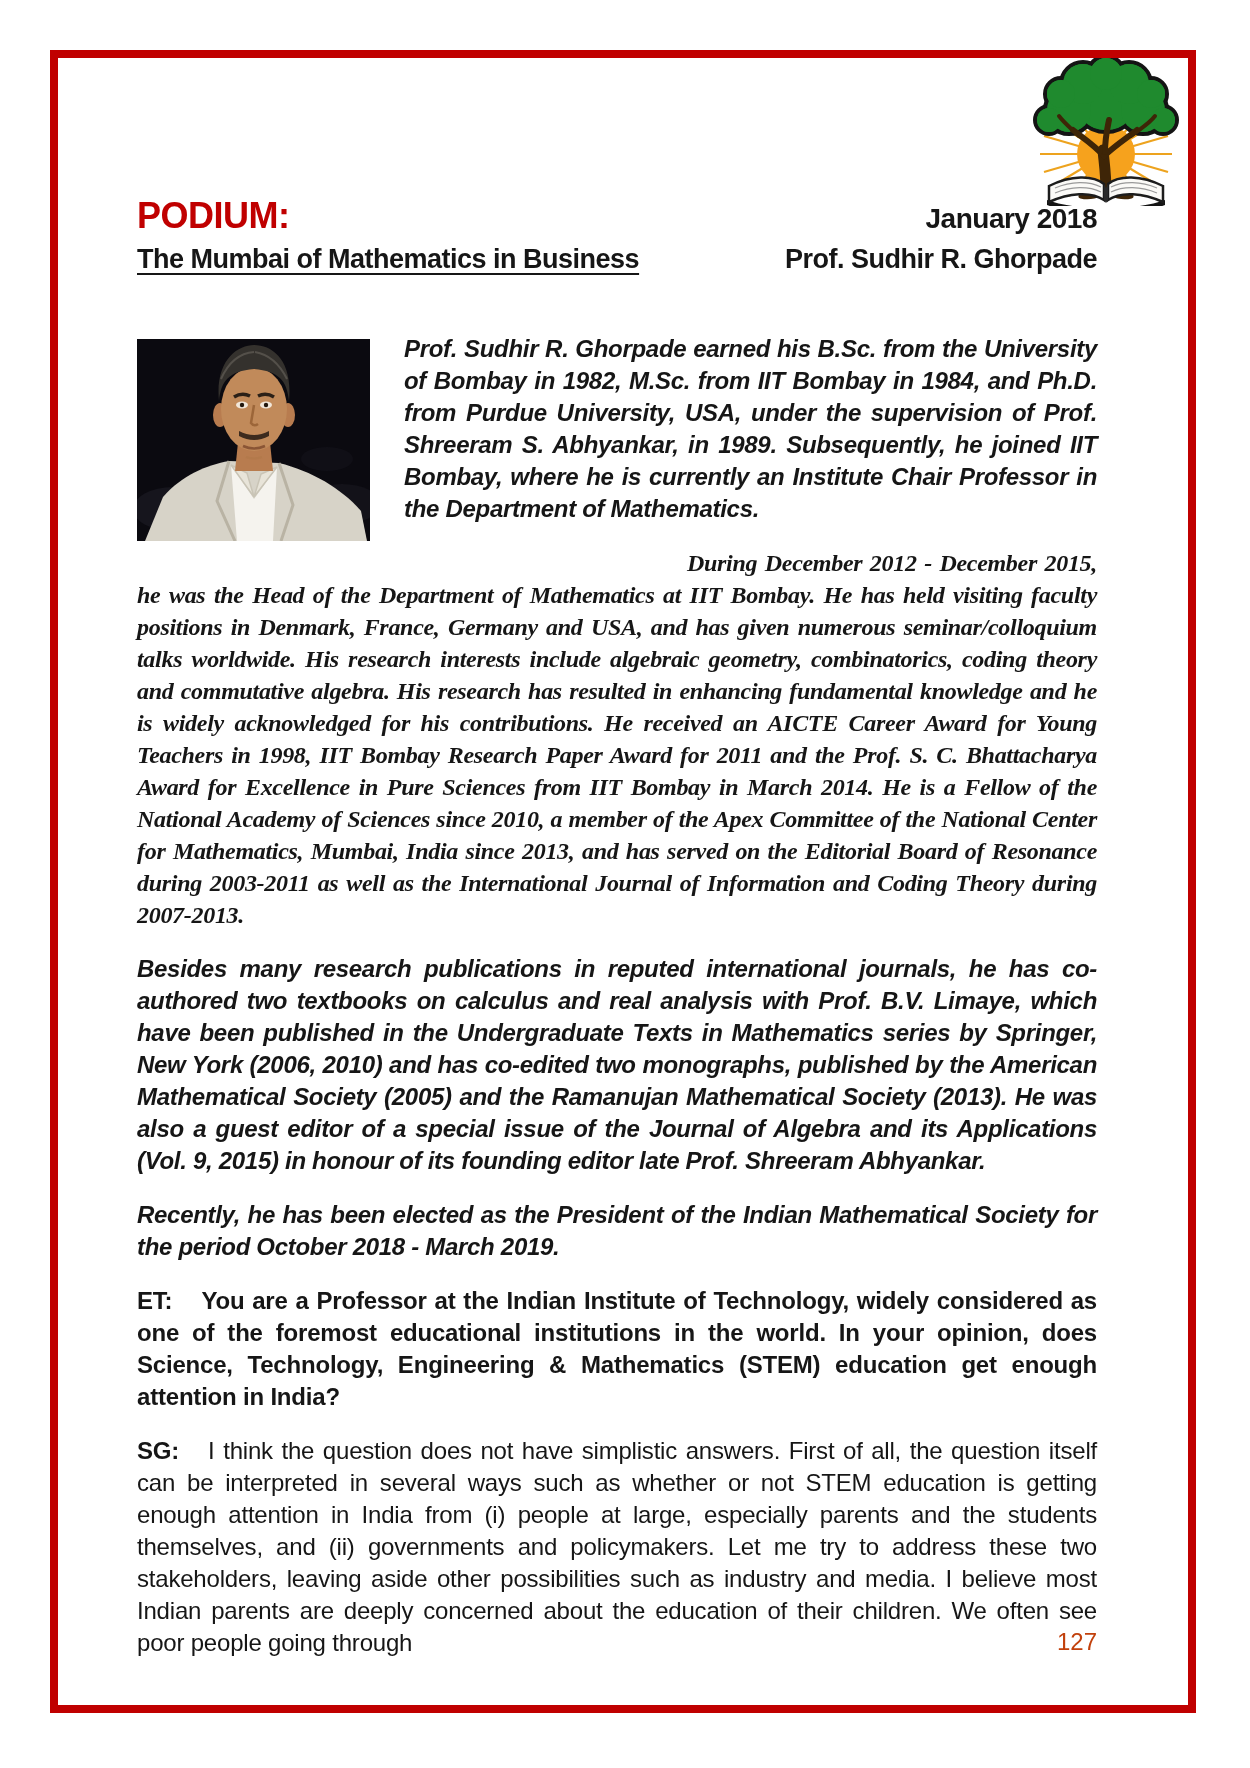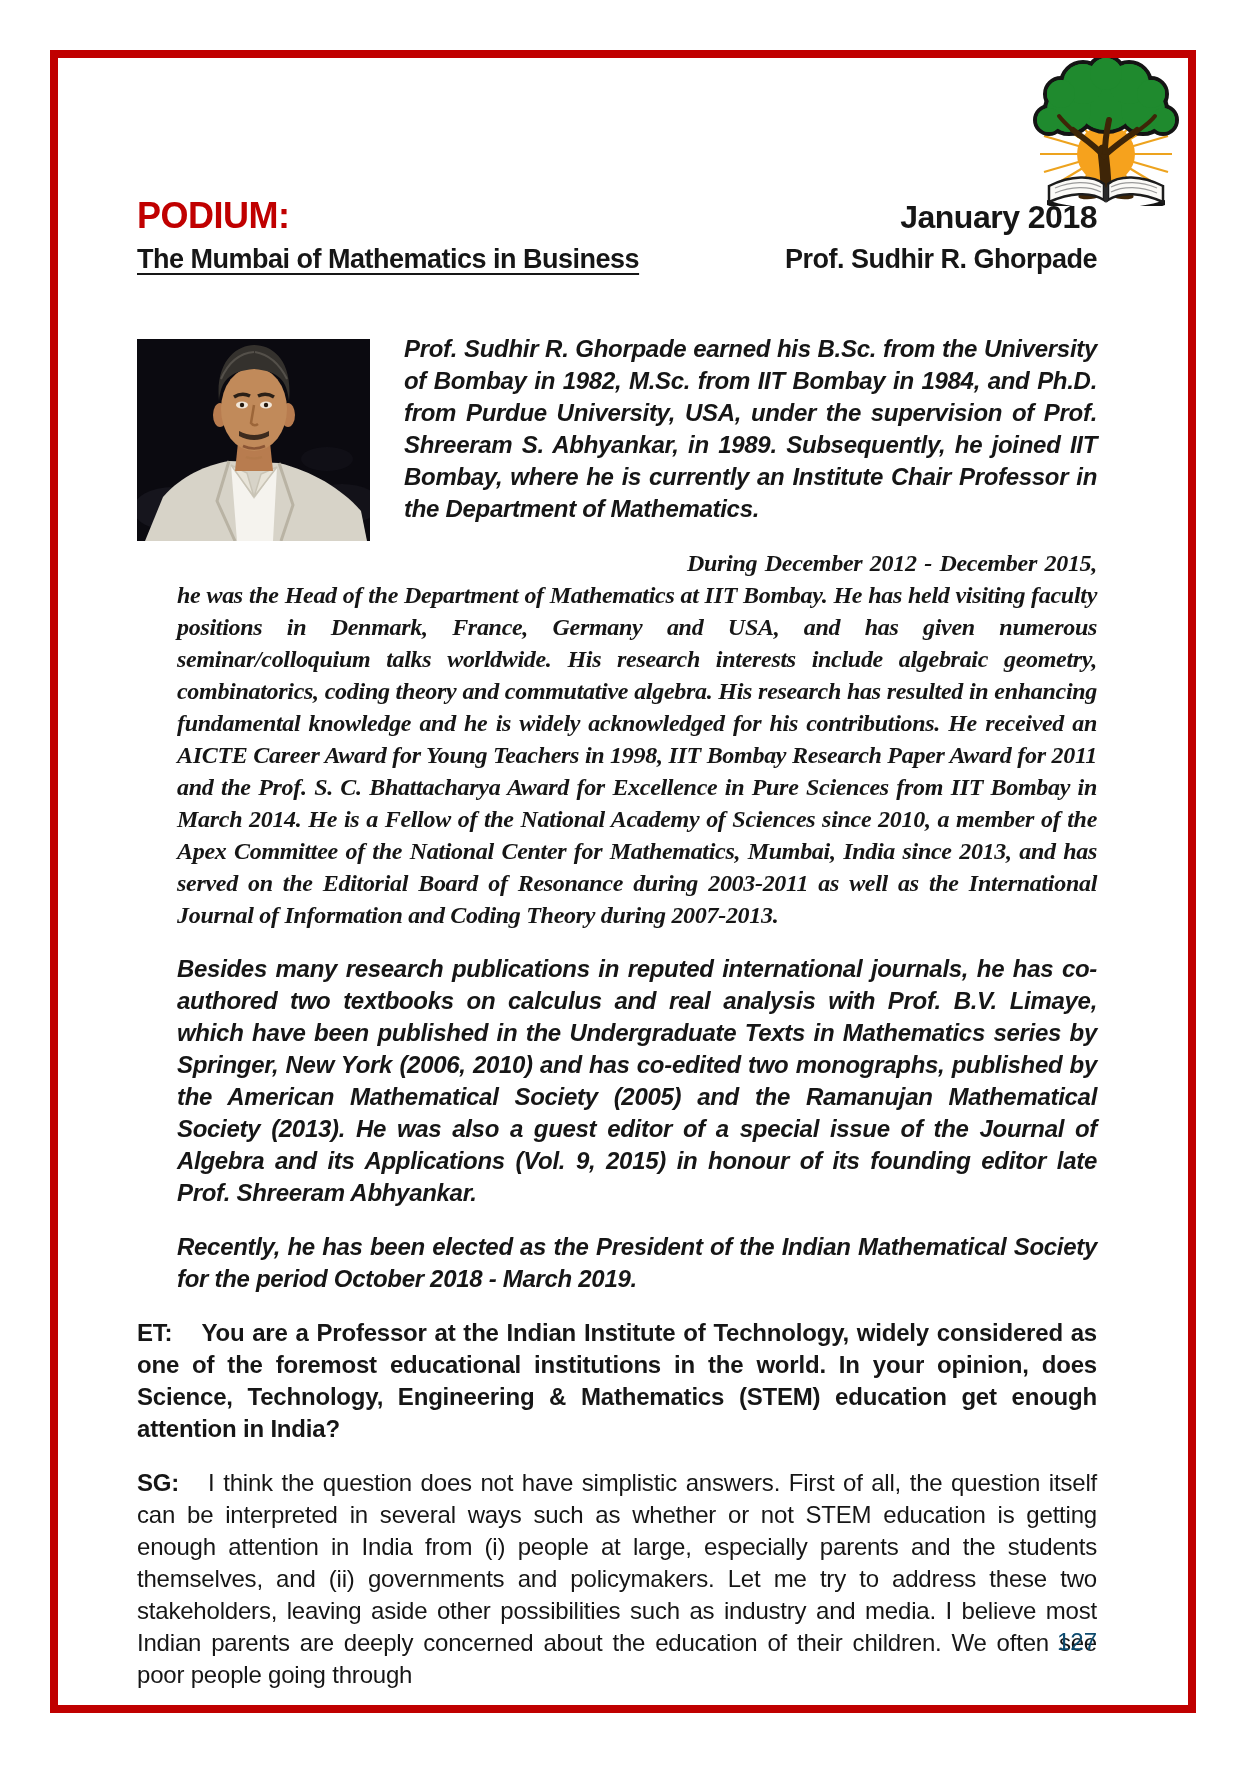--- a/index.html
+++ b/index.html
@@ -10,45 +10,45 @@
   .frame{
     position:absolute;left:50px;top:50px;width:1146px;height:1663px;
     border:8px solid #C00000;box-sizing:border-box;background:transparent;
   }
   .logo{position:absolute;left:1030px;top:58px;width:152px;height:148px;}
   .content{position:absolute;left:137px;top:196px;width:960px;}
   .hdr-row{display:flex;justify-content:space-between;align-items:baseline;}
   .podium{
     color:#C00000;font-weight:bold;font-size:36px;letter-spacing:-0.5px;line-height:40px;
   }
-  .date{font-weight:bold;font-size:32px;letter-spacing:-0.5px;margin-left:32px;}
+  .date{font-weight:bold;font-size:28px;letter-spacing:-0.5px;margin-left:32px;}
   .hdr-row2{margin-top:8px;}
   .title{
     font-weight:bold;font-size:27px;letter-spacing:-0.5px;
     text-decoration:underline;text-underline-offset:5px;text-decoration-thickness:2px;
   }
   .author{font-weight:bold;font-size:27px;letter-spacing:-0.5px;}
   .bio{margin-top:58px;}
   .portrait-wrap{float:left;width:233px;height:202px;margin:6px 34px 10px 0;}
   .portrait-wrap svg{display:block;width:233px;height:202px;}
   p.bio-p{
     font-style:italic;font-weight:bold;font-size:24px;line-height:32px;
-    letter-spacing:-0.3px;text-align:justify;margin:0 0 22px 0;padding-left:40px;
+    letter-spacing:-0.3px;text-align:justify;margin:0 0 22px 0;
   }
   p.indent-first{text-indent:283px;font-family:Liberation Serif, serif;}
   .clear{clear:both;}
   p.qa{
     font-size:24px;line-height:32px;letter-spacing:-0.2px;
     text-align:justify;margin:0 0 22px 0;
   }
   p.qa.q-bold{font-weight:bold;}
   .speaker{font-weight:bold;margin-right:29px;}
   .page-num{
     position:absolute;left:137px;top:1628px;width:960px;
-    text-align:right;font-size:24px;color:#0c4a6e;
+    text-align:right;font-size:24px;color:#c2410c;
   }
 </style>
 </head>
 <body>
 
 <div class="frame"></div>
 
 <svg class="logo" viewBox="0 0 150 148" role="img" aria-label="tree-over-open-book-logo">
 
   <g stroke="#EDA31E" stroke-width="2.2">

